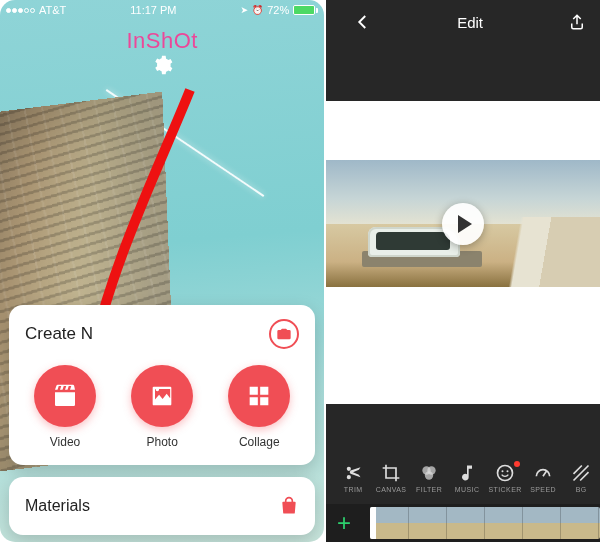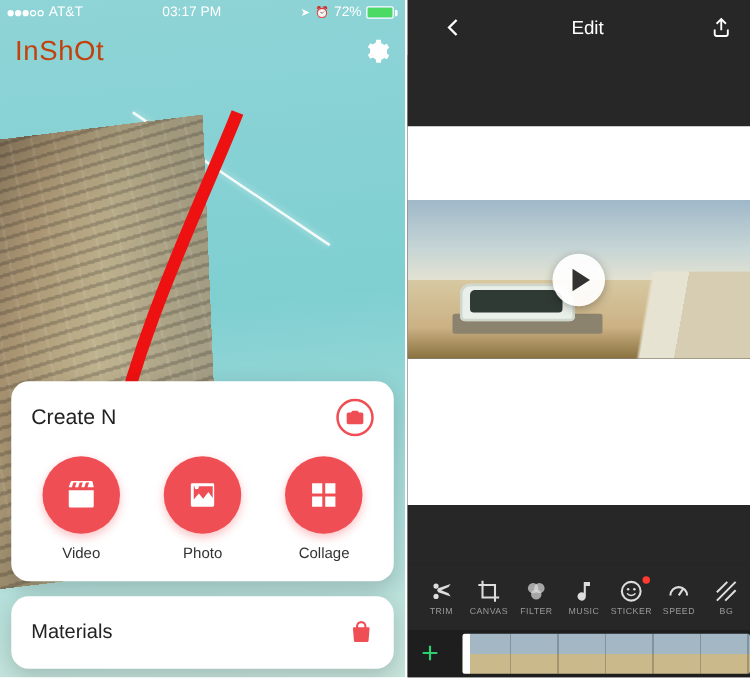--- a/index.html
+++ b/index.html
@@ -1,19 +1,19 @@
 <!DOCTYPE html>
 <html><head>
 <meta charset="utf-8">
 <style>
   * { margin:0; padding:0; box-sizing:border-box; font-family:-apple-system,Helvetica,Arial,sans-serif; }
   html,body { width:600px; height:542px; overflow:hidden; background:#fff; }
   .wrap { display:flex; width:600px; height:542px; }
   .pane { position:relative; height:542px; overflow:hidden; }
-  .pane.left { width:354px; }
+  .pane.left { width:354px;border-radius:15px; }
   .divider { width:2px; background:#fff; }
   .pane.right { width:299px; background:#272727; }
 
   
   .sky { position:absolute; inset:0;
     background:linear-gradient(175deg,#8fd4d7 0%,#7fcfd1 45%,#a4dbd9 70%,#c9e6dd 100%); }
   .contrail { position:absolute; width:190px; height:2px; background:rgba(255,255,255,.9);
     top:142px; left:90px; transform:rotate(34deg); box-shadow:0 0 6px rgba(255,255,255,.6);}
   .building { position:absolute; left:-40px; top:96px; width:210px; height:360px;
     background:linear-gradient(100deg,#7a6a54 0%,#a99472 30%,#c5b893 55%,#d9d1b3 100%);
@@ -25,21 +25,21 @@
   .statusbar{position:absolute;top:0;left:0;right:0;height:20px;color:#fff;
     display:flex;align-items:center;justify-content:space-between;padding:0 6px;font-size:11px;}
   .sb-left,.sb-right{display:flex;align-items:center;gap:4px;}
   .dots{display:flex;gap:1px;}
   .dots i{width:5px;height:5px;border-radius:50%;border:1px solid #fff;}
   .dots i.f{background:#fff;}
   .batt{display:flex;align-items:center;}
   .batt-body{width:22px;height:10px;border:1px solid #fff;border-radius:2px;position:relative;overflow:hidden;}
   .batt-fill{position:absolute;inset:0;background:#4cd964;}
   .batt-cap{width:2px;height:5px;background:#fff;margin-left:1px;border-radius:0 1px 1px 0;}
-  .brandrow{position:absolute;top:28px;left:12px;right:12px;display:flex;justify-content:space-between;align-items:center;color:#c2410c;}
+  .brandrow{position:absolute;top:28px;left:12px;right:12px;display:flex;justify-content:space-between;align-items:center;color:#ec4899;flex-direction:column;}
   .brand{font-size:22px;font-weight:500;letter-spacing:0.5px;}
   .gear{width:22px;height:22px;}
   .card{position:absolute;left:9px;right:9px;background:#fff;border-radius:14px;
     box-shadow:0 6px 18px rgba(0,0,0,.18);}
   .card.create{top:305px;height:160px;padding:14px 16px 10px;}
   .create-hdr{display:flex;justify-content:space-between;align-items:center;}
   .create-title{font-size:17px;color:#222;}
   .cam-ring{width:30px;height:30px;border:2px solid #f04e55;border-radius:50%;
     display:flex;align-items:center;justify-content:center;}
   .options{display:flex;justify-content:space-between;margin-top:16px;}
@@ -108,21 +108,21 @@
       <div class="sb-left">
         <span class="dots">
           <i class="f"></i>
             <i class="f"></i>
             <i class="f"></i>
             <i></i>
             <i></i>
         </span>
         <span>AT&amp;T</span>
       </div>
-      <span>03:17 PM</span>
+      <span>11:17 PM</span>
       <div class="sb-right">
         <span style="font-size:9px;">➤</span>
         <span style="font-size:9px;">⏰</span>
         <span>72%</span>
         <span class="batt">
           <span class="batt-body">
               <span class="batt-fill"></span>
             </span>
             <span class="batt-cap"></span>
         </span>

